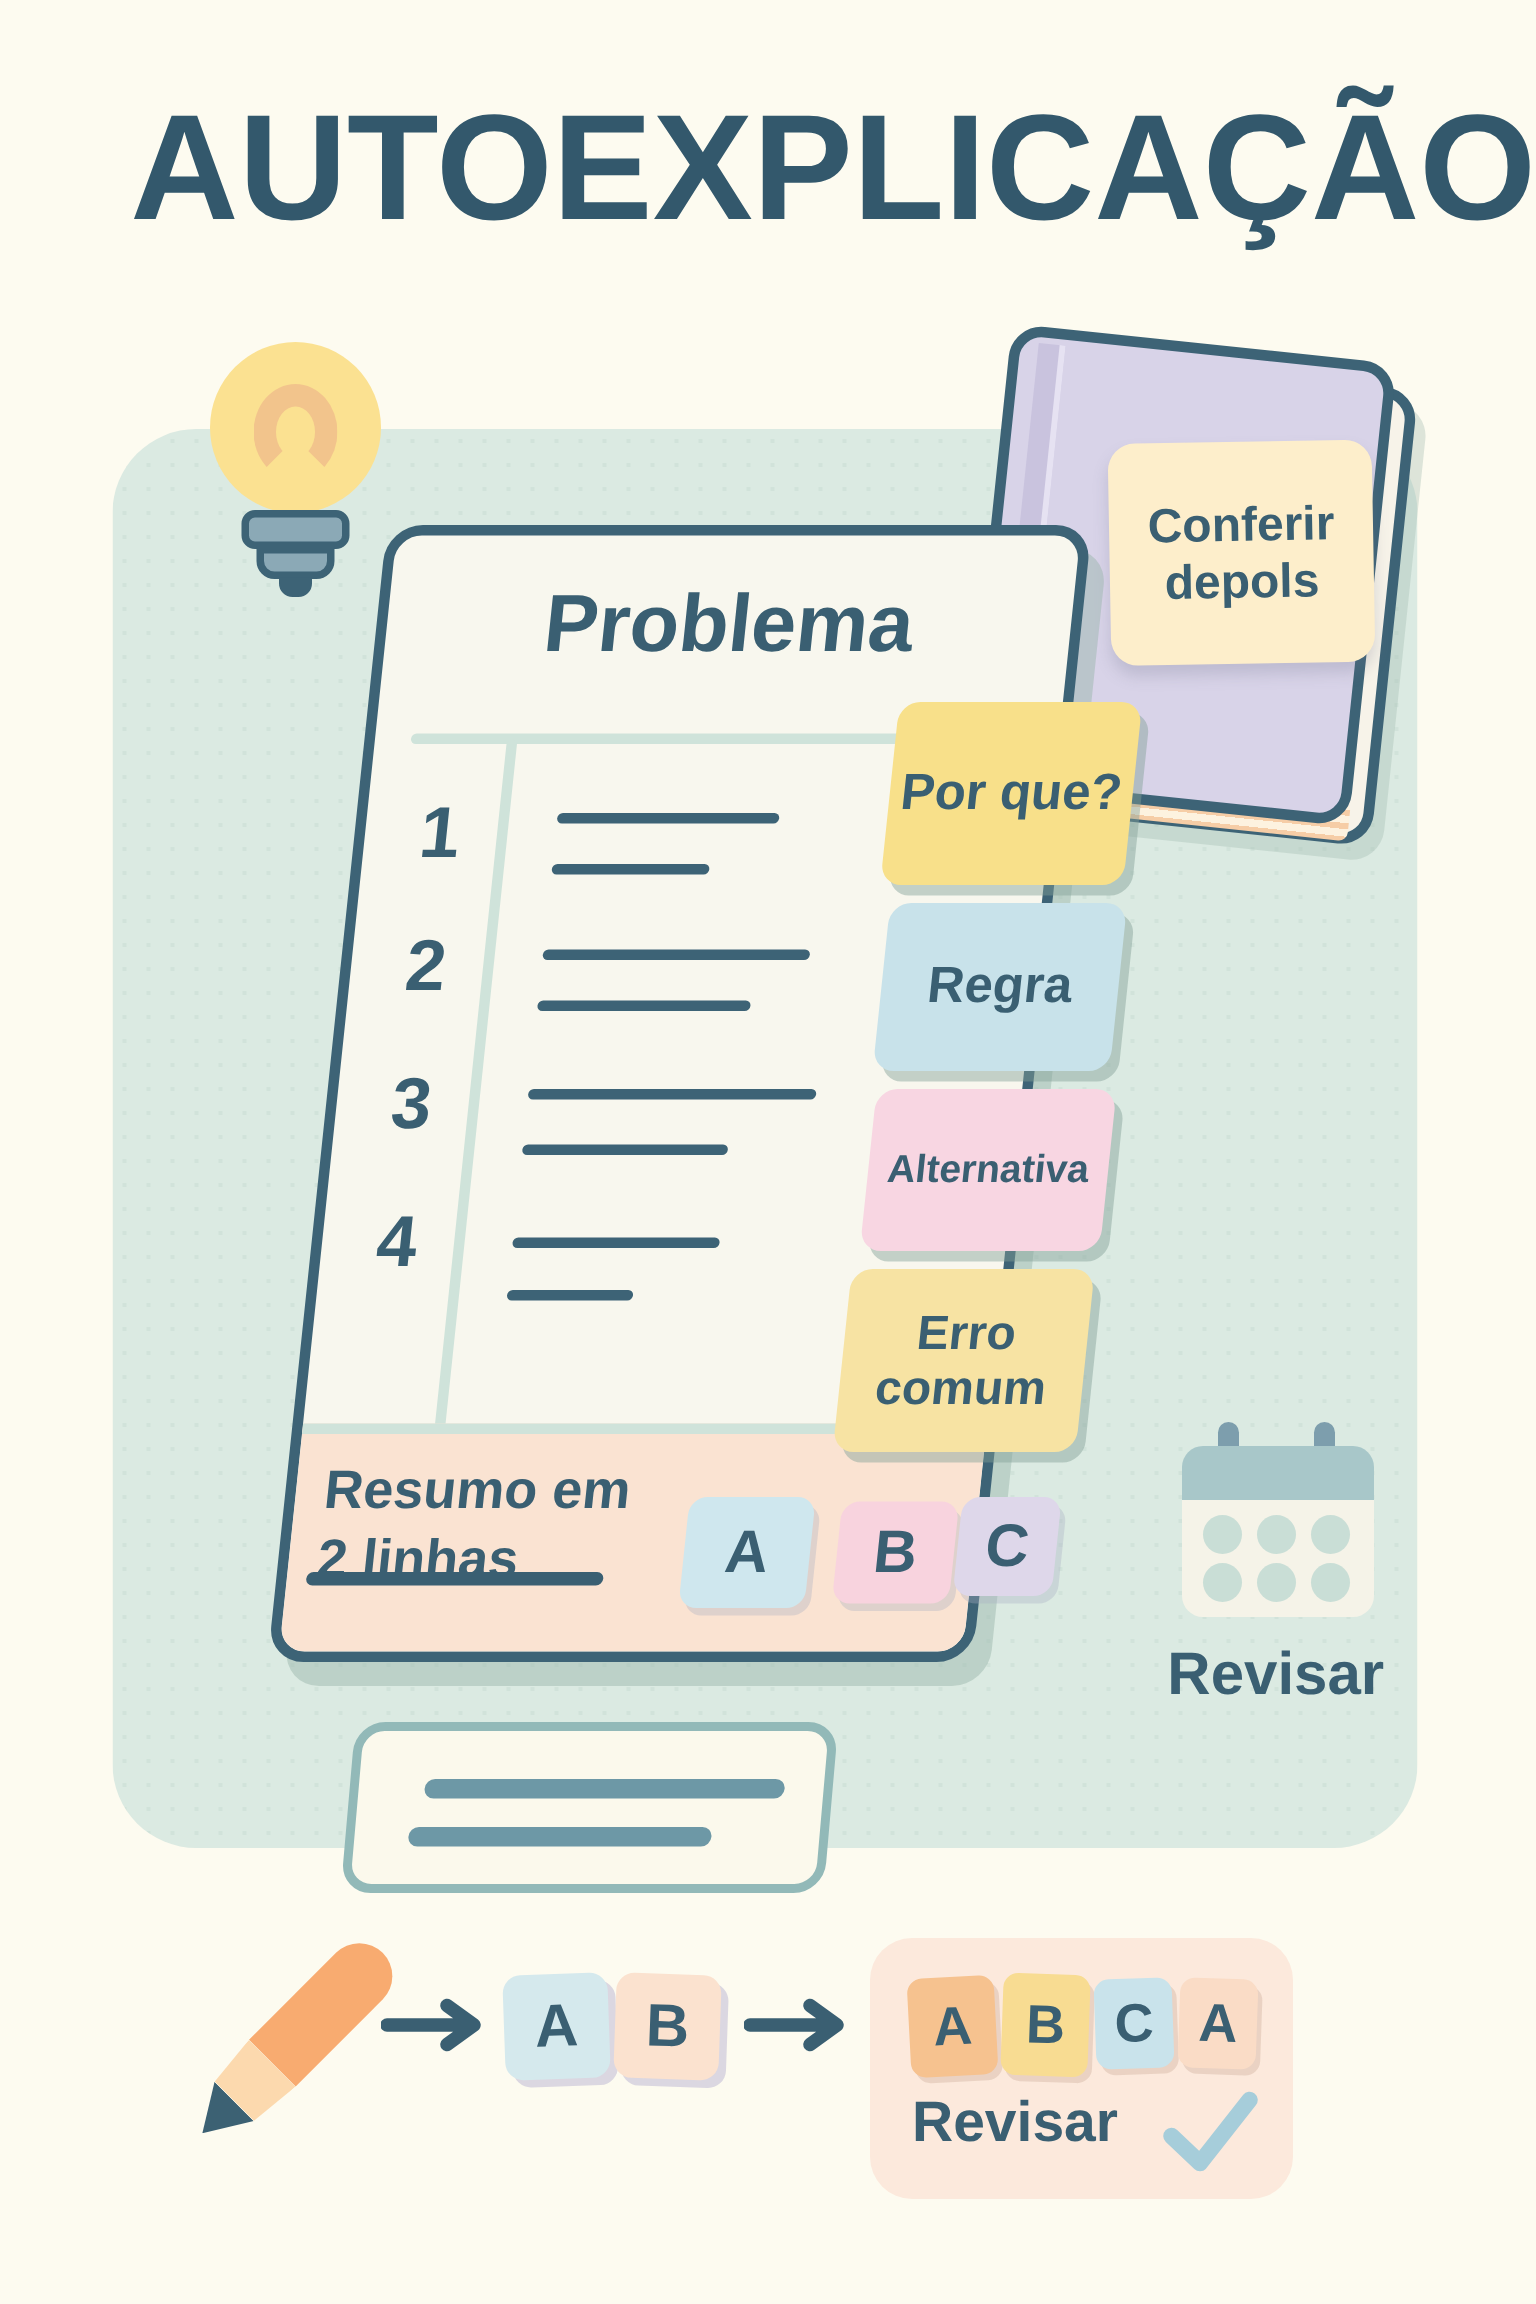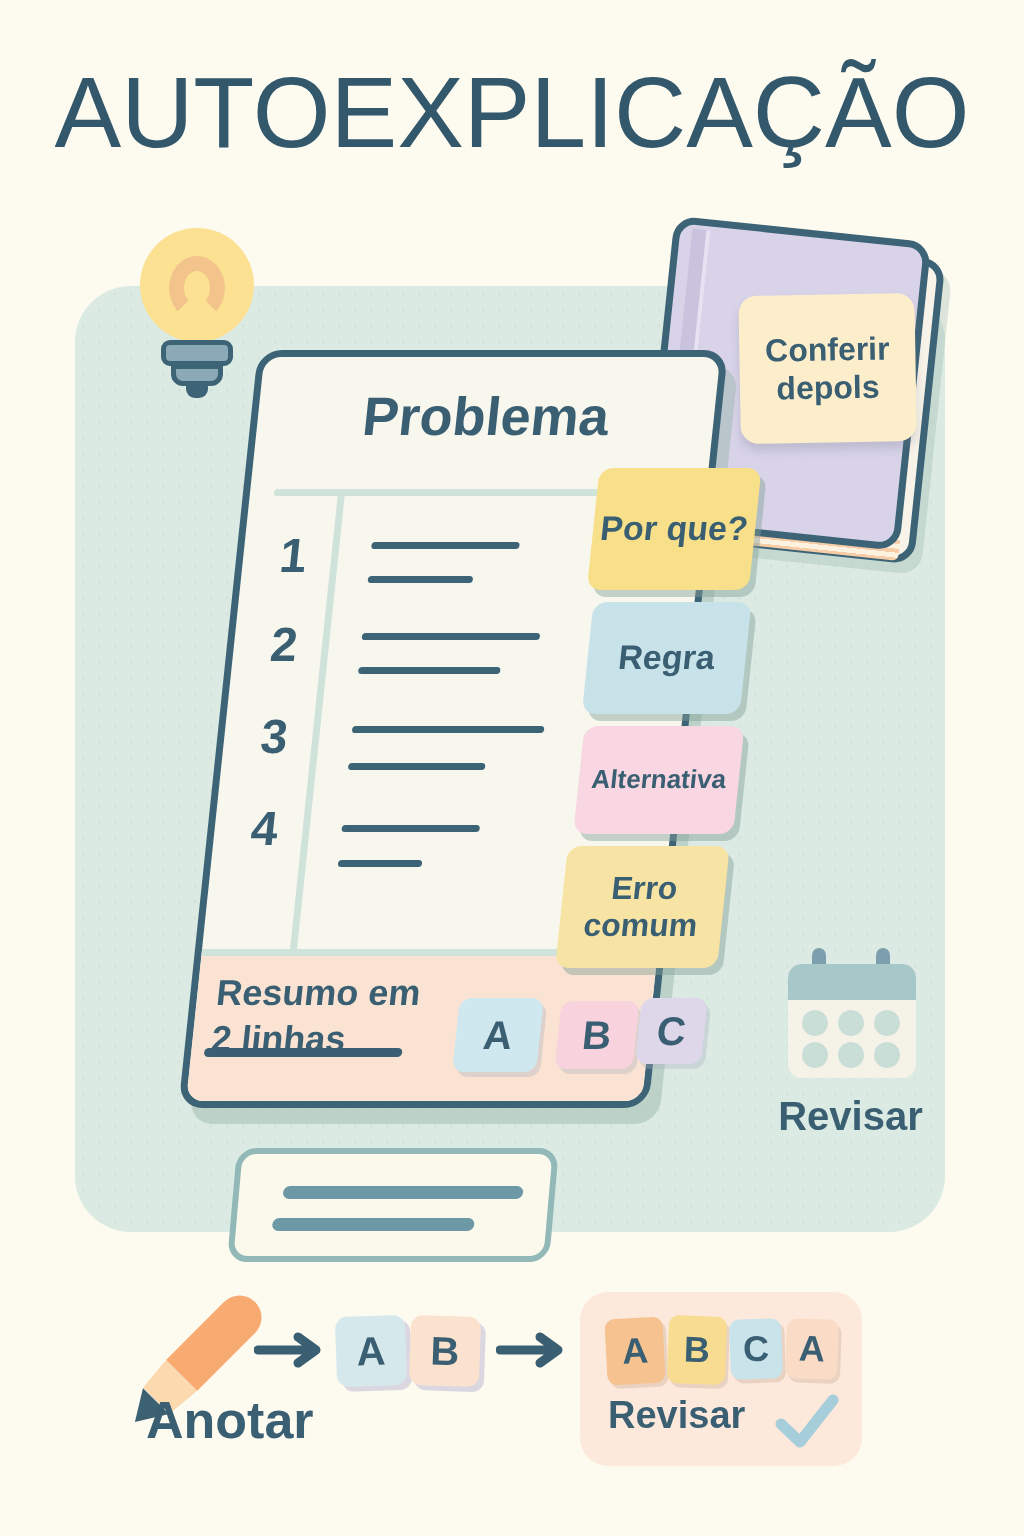--- a/index.html
+++ b/index.html
@@ -3,22 +3,22 @@
 <meta charset="utf-8">
 <style>
   * { margin:0; padding:0; box-sizing:border-box; }
   html,body { background:#fdfbf0; }
   #stage {
     position:relative; width:1024px; height:1536px; overflow:hidden;
     background:#fdfbf0; font-family:"Liberation Sans", sans-serif; color:#3a5f72;
   }
   
   .main-title {
-    position:absolute; left:0; right:0; top:55px; text-align:center;
-    font-size:100px; font-weight:normal; color:#33586c; letter-spacing:0px;
+    position:absolute; left:0; right:0; top:55px; text-align:right;
+    font-size:100px; font-weight:bold; color:#33586c; letter-spacing:0px;
   }
   
   .panel {
     position:absolute; left:75px; top:286px; width:870px; height:946px;
     background:#dbeae2; border-radius:56px; z-index:1;
     background-image:radial-gradient(rgba(120,160,150,0.10) 1.5px, transparent 1.6px);
     background-size:16px 16px;
   }
   
   .bulb-wrap { position:absolute; left:140px; top:228px; width:114px; height:172px; z-index:3; }
@@ -180,21 +180,20 @@
     <div class="bn-line" style="left:36px;top:64px;width:202px;"></div>
   </div>
 
   <div class="pencil-wrap">
     <div class="pencil">
       <div class="p-point"></div>
       <div class="p-tip"></div>
       <div class="p-body"></div>
     </div>
   </div>
-  <div class="annotate-label">Anotar</div>
 
   <svg class="flow-arrow" style="left:254px;top:1330px;" width="72" height="40" viewBox="0 0 72 40">
     <path d="M4 20 H52 M44 7 L62 20 L44 33" fill="none" stroke="#3a5f72" stroke-width="9" stroke-linecap="round" stroke-linejoin="round"></path>
   </svg>
 
   <div class="flow-card fc-a">A</div>
   <div class="flow-card fc-b">B</div>
 
   <svg class="flow-arrow" style="left:496px;top:1330px;" width="72" height="40" viewBox="0 0 72 40">
     <path d="M4 20 H52 M44 7 L62 20 L44 33" fill="none" stroke="#3a5f72" stroke-width="9" stroke-linecap="round" stroke-linejoin="round"></path>

